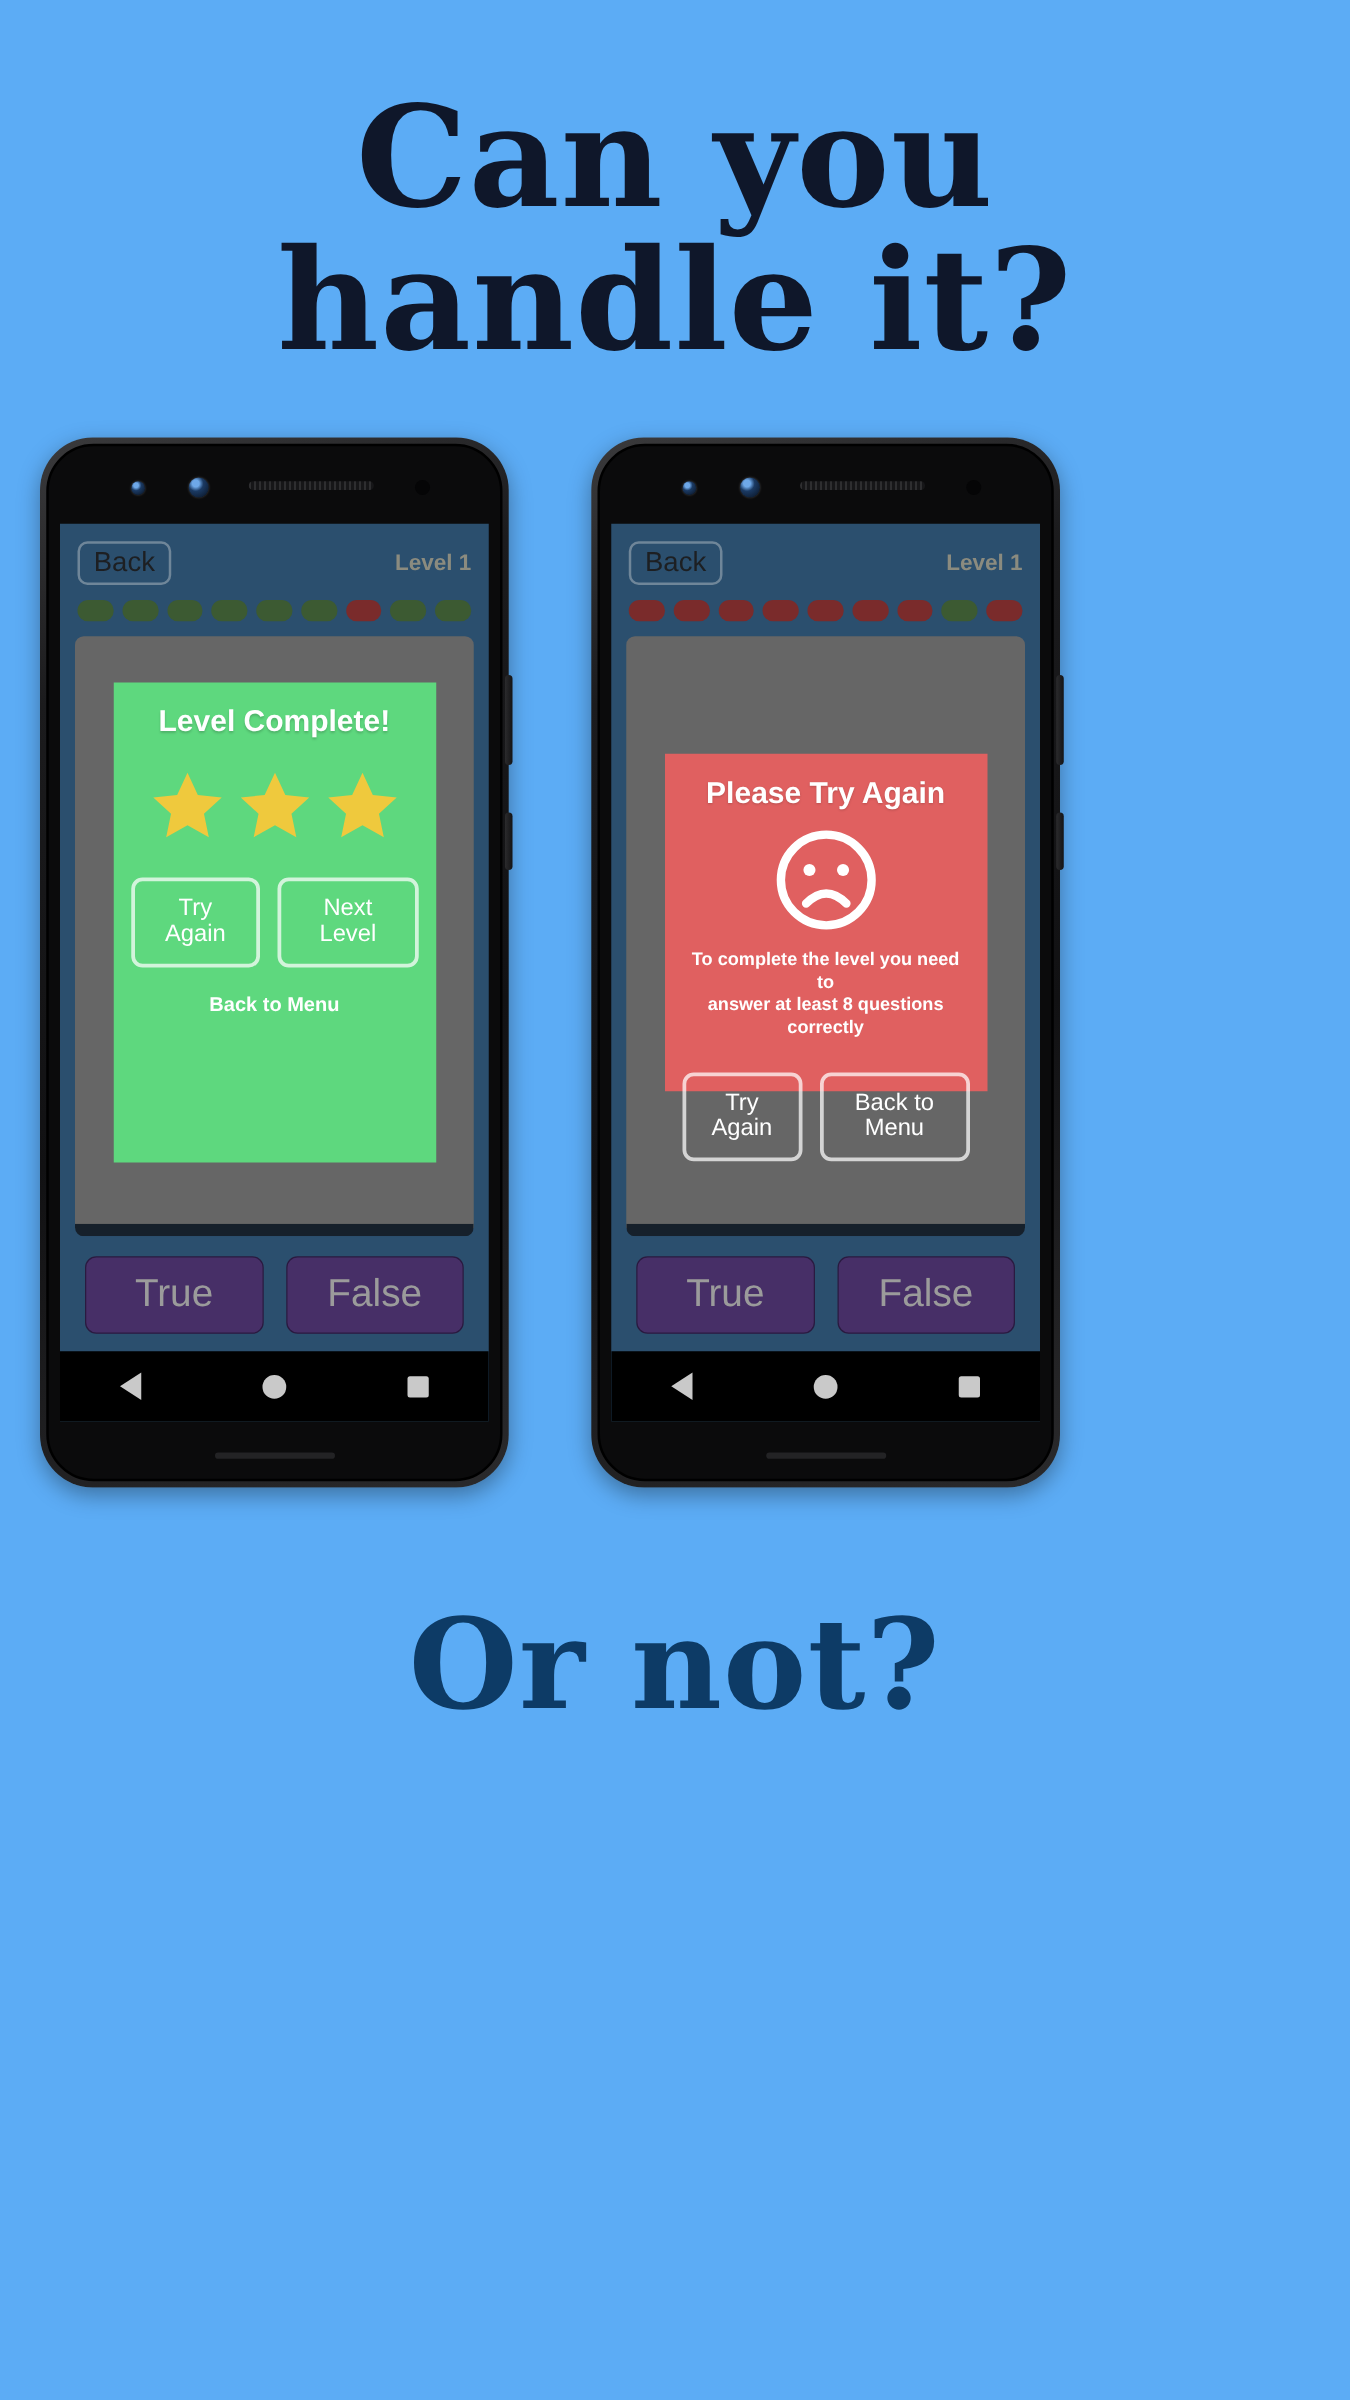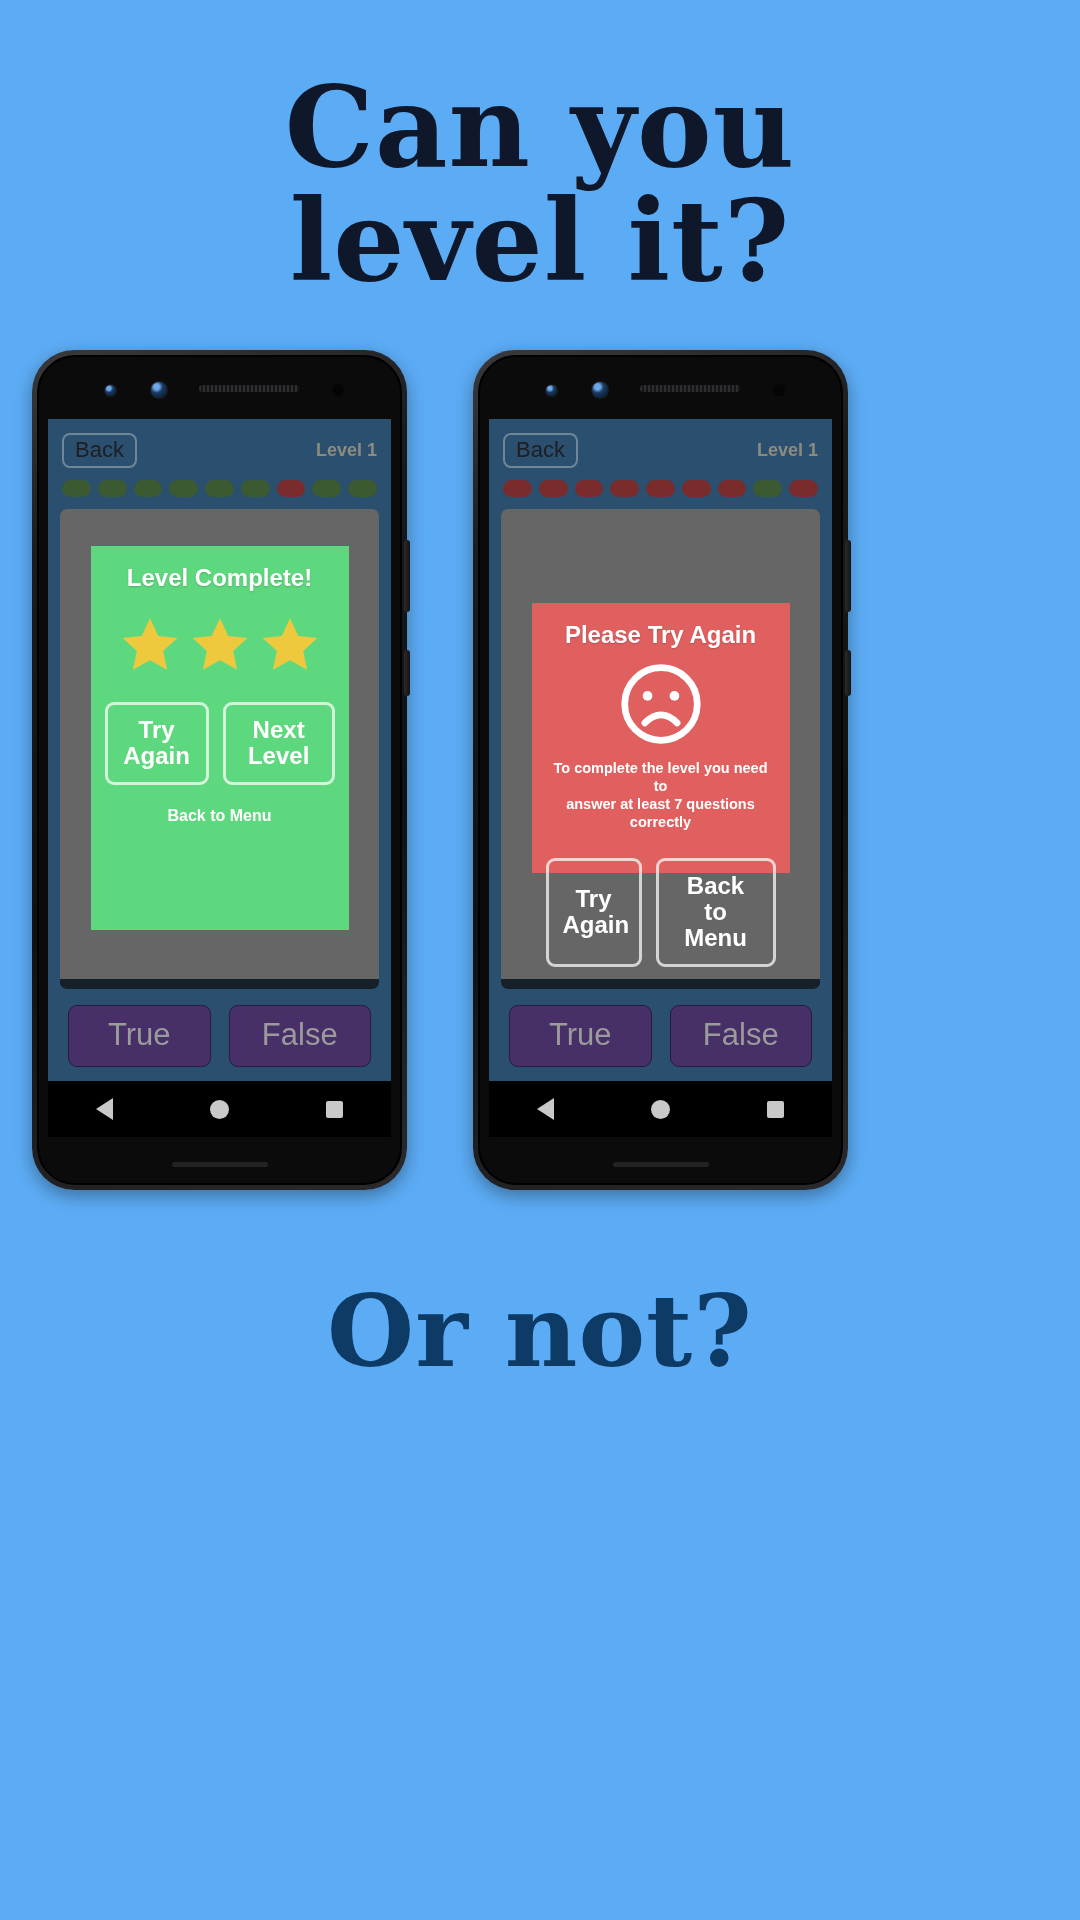--- a/index.html
+++ b/index.html
@@ -167,22 +167,22 @@
   .star { width: 62px; height: 62px; display: block; }
 
   .card-btn-row {
     margin-top: 26px;
     display: flex; justify-content: center; gap: 14px;
   }
   .ghost-btn {
     border: 3px solid rgba(255,255,255,0.72);
     border-radius: 9px;
     color: #ffffff;
-    font-weight: bold;
-    font-size: 24px;
+    font-weight: normal;
+    font-size: 19px;
     padding: 12px 14px;
     background: transparent;
     line-height: 1.1;
     min-width: 96px;
   }
   .link-btn {
     margin-top: 22px;
     color: #ffffff;
     font-weight: bold;
     font-size: 16px;
@@ -229,21 +229,21 @@
     border-right: 17px solid #c9c9c9;
   }
   .nav-cir { width: 19px; height: 19px; border-radius: 50%; background: #c9c9c9; }
   .nav-sq  { width: 17px; height: 17px; background: #c9c9c9; border-radius: 2px; }
 </style>
 </head>
 <body>
 
 <div class="headline">
   <span class="l1">Can you</span>
-  <span class="l2">level it?</span>
+  <span class="l2">handle it?</span>
 </div>
 
 <div class="phone left">
   <div class="side-btn vol"></div>
   <div class="side-btn pwr" style="top:300px"></div>
   <div class="phone-inner">
 
     <div class="bezel-top">
       <div class="cam c1"></div>
       <div class="cam c2"></div>
@@ -352,21 +352,21 @@
             <svg class="sad" viewBox="0 0 64 64">
               <circle cx="32" cy="32" r="27" fill="none" stroke="#ffffff" stroke-width="5"></circle>
               <circle cx="22" cy="26" r="3.6" fill="#ffffff"></circle>
               <circle cx="42" cy="26" r="3.6" fill="#ffffff"></circle>
               <path d="M20 46 Q32 34 44 46" fill="none" stroke="#ffffff" stroke-width="5" stroke-linecap="round"></path>
             </svg>
           </div>
 
           <div class="card-msg">
             <div>To complete the level you need to</div>
-            <div>answer at least 7 questions correctly</div>
+            <div>answer at least 8 questions correctly</div>
           </div>
 
           <div class="card-btn-row">
             <button class="ghost-btn">Try Again</button>
             <button class="ghost-btn">Back to Menu</button>
           </div>
         </div>
       </div>
 
       <div class="tf-row">

